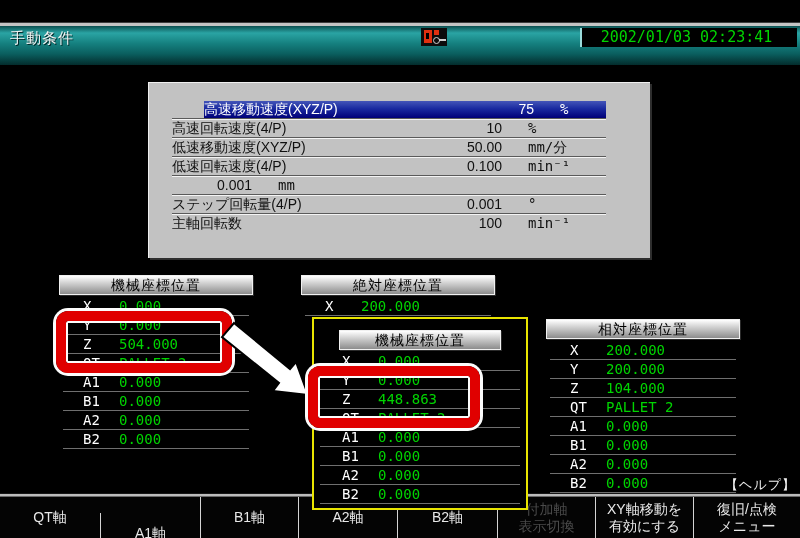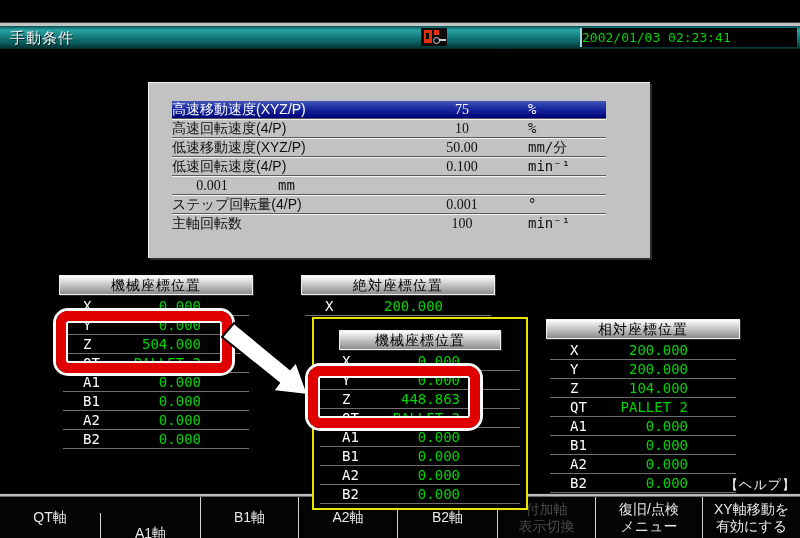--- a/index.html
+++ b/index.html
@@ -3,61 +3,61 @@
 <meta charset="utf-8">
 <style>
   html,body{margin:0;padding:0;background:#222;}
   .screen{position:relative;width:800px;height:538px;background:#000;overflow:hidden;
           font-family:"Liberation Sans",sans-serif;}
 
   
   .top-strip{position:absolute;left:0;top:0;width:800px;height:22px;background:#000;}
   .top-ridge{position:absolute;left:0;top:22px;width:800px;height:4px;
              background:linear-gradient(180deg,#3c3c3c 0 30%,#c4c4c4 30% 100%);}
-  .titlebar{position:absolute;left:0;top:26px;width:800px;height:23px;
+  .titlebar{position:absolute;left:0;top:26px;width:800px;height:39px;
             background:linear-gradient(180deg,#0b4f4f 0%,#2aa4a4 18%,#15807f 45%,#0a5e5e 72%,#032c2c 100%);}
   .title{position:absolute;left:10px;top:3px;font-size:15px;color:#f2f2f2;
          text-shadow:1px 1px 0 #002020;letter-spacing:1px;}
   .keyicon{position:absolute;left:421px;top:2px;width:26px;height:18px;background:#0c0c0c;}
   .kglyph1{position:absolute;left:3px;top:2px;width:8px;height:13px;background:#e03010;}
   .kglyph1::after{content:"";position:absolute;left:2px;top:3px;width:3px;height:6px;background:#000;}
   .kglyph2{position:absolute;left:13px;top:2px;width:5px;height:5px;background:#e03010;}
   .kkey{position:absolute;left:12px;top:9px;width:13px;height:7px;}
   .kkey::before{content:"";position:absolute;left:0;top:0;width:5px;height:5px;
                 border:1px solid #d0d0d0;border-radius:50%;}
   .kkey::after{content:"";position:absolute;left:6px;top:2px;width:7px;height:2px;background:#d0d0d0;
                box-shadow:3px 2px 0 -1px #d0d0d0,5px 2px 0 -1px #d0d0d0;}
   .datetime{position:absolute;left:580px;top:2px;width:217px;height:19px;background:#000;
             border-left:2px solid #9adbdb;color:#00d400;font-family:"DejaVu Sans Mono",monospace;
-            font-size:13px;line-height:19px;text-align:left;padding-right:6px;box-sizing:border-box;
+            font-size:15px;line-height:19px;text-align:center;padding-right:6px;box-sizing:border-box;
             white-space:pre;}
 
   
   .ptable{position:absolute;left:148px;top:82px;width:502px;height:176px;background:#c2c2c2;
           box-shadow:inset 1px 1px 0 #efefef,2px 2px 0 #2e2e2e;z-index:1;}
   .ptable .rows{position:absolute;left:24px;top:19px;right:44px;}
   .prow{display:flex;height:17px;line-height:17px;font-size:14px;color:#101010;align-items:center;}
   .prow .plabel{width:250px;overflow:hidden;white-space:nowrap;}
-  .prow .pvalue{width:80px;text-align:center;font-family:Liberation Serif, serif;}
+  .prow .pvalue{width:80px;text-align:right;font-family:Liberation Sans, sans-serif;}
   .prow .punit{margin-left:26px;font-family:"DejaVu Sans Mono",monospace;}
-  .prow.selected{background:linear-gradient(180deg,#4455b8 0%,#1a2aa0 45%,#000078 100%);color:#fff;}
+  .prow.selected{background:linear-gradient(180deg,#4455b8 0%,#1a2aa0 45%,#000078 100%);color:#fff;margin-left:32px;}
   .psep{height:2px;background:linear-gradient(180deg,#5a5a5a 0 50%,#f4f4f4 50% 100%);}
 
   
   .panel{position:absolute;top:275px;width:194px;z-index:1;}
   .panel-header{height:20px;line-height:18px;text-align:center;font-size:14px;color:#000;
                 background:linear-gradient(180deg,#ffffff 0%,#d6d6d6 35%,#8c8c8c 100%);
                 border:1px solid #f0f0f0;box-shadow:1px 1px 0 #2a2a2a;box-sizing:border-box;
                 letter-spacing:1px;overflow:hidden;white-space:nowrap;}
   .panel .rows{margin:2px 4px 0 4px;}
   .crow{height:19px;box-sizing:border-box;display:flex;align-items:center;
         border-bottom:1px solid #6f6f6f;font-family:"DejaVu Sans Mono",monospace;font-size:14px;
         padding:0 48px 0 20px;}
   .crow .axis{color:#fff;width:36px;}
-  .crow .val{flex:1;text-align:right;color:#00d400;white-space:nowrap;}
+  .crow .val{flex:1;color:#00d400;white-space:nowrap;}
 
   
   .popup{position:absolute;left:312px;top:317px;width:216px;height:193px;background:#000;
          border:2px solid #e8e400;box-sizing:border-box;z-index:10;}
   .popup .panel-header{width:162px;margin:11px auto 0 auto;}
   .popup .rows{margin:2px 6px 0 6px;}
   .popup .crow{padding:0 60px 0 22px;}
 
   
   .hilite{position:absolute;border:10px solid #e00000;border-radius:12px;box-sizing:border-box;
@@ -294,23 +294,23 @@
 
     </div>
     <div class="sk" style="width:100px;">
       <span class="sk-line">B2軸</span>
 
     </div>
     <div class="sk disabled" style="width:98px;">
       <span class="sk-line">付加軸</span>
       <span class="sk-line">表示切換</span>
     </div>
+    <div class="sk" style="width:98px;">
+      <span class="sk-line">XY軸移動を</span>
+      <span class="sk-line">有効にする</span>
+    </div>
     <div class="sk" style="width:107px;">
       <span class="sk-line">復旧/点検</span>
       <span class="sk-line">メニュー</span>
     </div>
-    <div class="sk" style="width:98px;">
-      <span class="sk-line">XY軸移動を</span>
-      <span class="sk-line">有効にする</span>
-    </div>
   </div>
 
 </div>
 
 </body></html>

